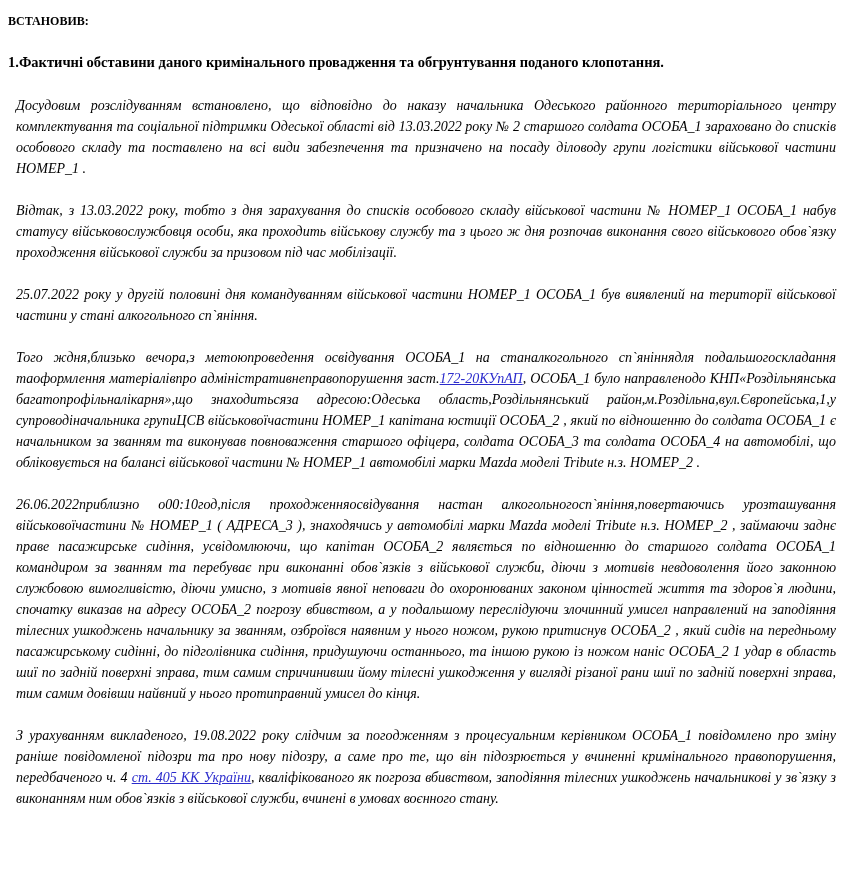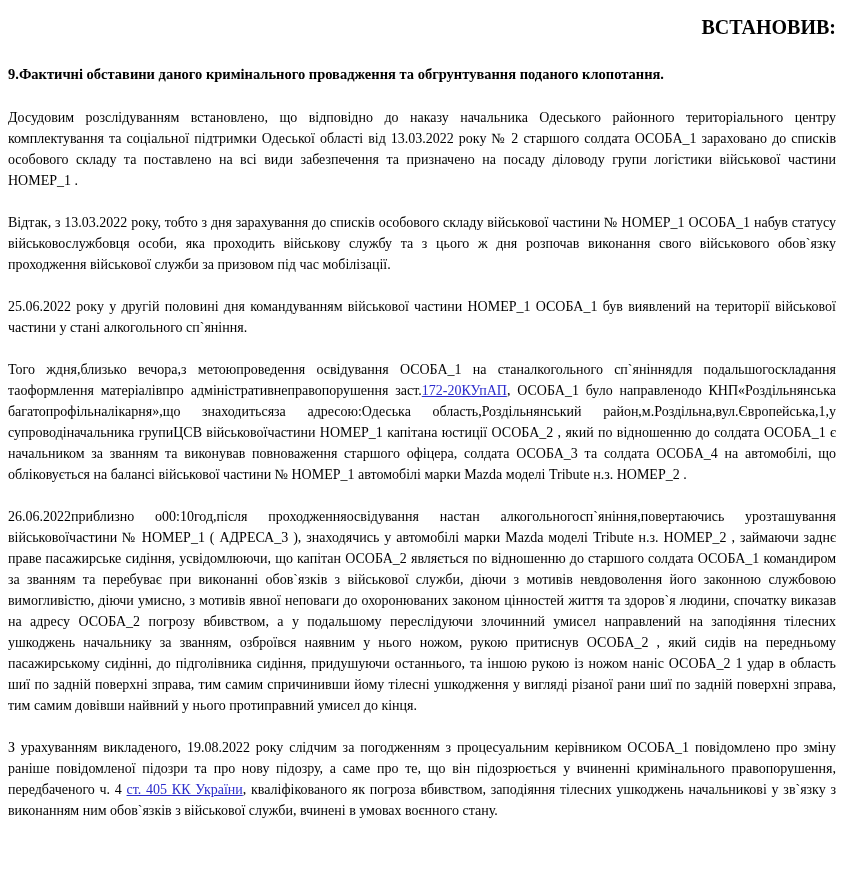--- a/index.html
+++ b/index.html
@@ -11,54 +11,55 @@
     width: 844px;
     min-height: 885px;
     box-sizing: border-box;
     padding: 8px 8px 10px 8px;
     font-family: "Liberation Serif", "DejaVu Serif", serif;
     font-size: 14px;
     line-height: 1.5;
     color: #000000;
   }
   .doc-title {
-    font-size: 20px;
+    font-size: 12px;
     font-weight: bold;
-    text-align: right;
+    text-align: left;
     margin: 4px 0 22px 0;
   }
   .section-heading {
     font-size: 14.5px;
     font-weight: bold;
     text-align: left;
     margin: 0 0 21px 0;
   }
   .para {
-    margin: 0 0 21px 0;
+    margin: 0 0 21px 8px;
     text-align: justify;
     text-justify: inter-word;
+    font-style: italic;
   }
   .para:last-child {
     margin-bottom: 0;
   }
   a.law-link {
     color: #2b2bcc;
     text-decoration: underline;
     cursor: pointer;
   }
 </style>
 </head>
 <body>
 
 <div class="doc">
   <div class="doc-title">ВСТАНОВИВ:</div>
 
-  <div class="section-heading">9.Фактичні обставини даного кримінального провадження та обгрунтування поданого клопотання.</div>
+  <div class="section-heading">1.Фактичні обставини даного кримінального провадження та обгрунтування поданого клопотання.</div>
 
   <div id="paragraphs">
       <p class="para"><span>Досудовим розслідуванням встановлено, що відповідно до наказу начальника Одеського районного територіального центру комплектування та соціальної підтримки Одеської області від 13.03.2022 року № 2 старшого солдата ОСОБА_1 зараховано до списків особового складу та поставлено на всі види забезпечення та призначено на посаду діловоду групи логістики військової частини НОМЕР_1 .</span></p>
       <p class="para"><span>Відтак, з 13.03.2022 року, тобто з дня зарахування до списків особового складу військової частини № НОМЕР_1 ОСОБА_1 набув статусу військовослужбовця особи, яка проходить військову службу та з цього ж дня розпочав виконання свого військового обов`язку проходження військової служби за призовом під час мобілізації.</span></p>
-      <p class="para"><span>25.06.2022 року у другій половині дня командуванням військової частини НОМЕР_1 ОСОБА_1 був виявлений на території військової частини у стані алкогольного сп`яніння.</span></p>
+      <p class="para"><span>25.07.2022 року у другій половині дня командуванням військової частини НОМЕР_1 ОСОБА_1 був виявлений на території військової частини у стані алкогольного сп`яніння.</span></p>
       <p class="para"><span>Того ждня,близько вечора,з метоюпроведення освідування ОСОБА_1 на станалкогольного сп`яніннядля подальшогоскладання таоформлення матеріалівпро адміністративнеправопорушення заст.</span><a class="law-link" href="#" style="color: rgb(43, 43, 204);">172-20КУпАП</a><span>, ОСОБА_1 було направленодо КНП«Роздільнянська багатопрофільналікарня»,що знаходитьсяза адресою:Одеська область,Роздільнянський район,м.Роздільна,вул.Європейська,1,у супроводіначальника групиЦСВ військовоїчастини НОМЕР_1 капітана юстиції ОСОБА_2 , який по відношенню до солдата ОСОБА_1 є начальником за званням та виконував повноваження старшого офіцера, солдата ОСОБА_3 та солдата ОСОБА_4 на автомобілі, що обліковується на балансі військової частини № НОМЕР_1 автомобілі марки Mazda моделі Tribute н.з. НОМЕР_2 .</span></p>
       <p class="para"><span>26.06.2022приблизно о00:10год,після проходженняосвідування настан алкогольногосп`яніння,повертаючись урозташування військовоїчастини № НОМЕР_1 ( АДРЕСА_3 ), знаходячись у автомобілі марки Mazda моделі Tribute н.з. НОМЕР_2 , займаючи заднє праве пасажирське сидіння, усвідомлюючи, що капітан ОСОБА_2 являється по відношенню до старшого солдата ОСОБА_1 командиром за званням та перебуває при виконанні обов`язків з військової служби, діючи з мотивів невдоволення його законною службовою вимогливістю, діючи умисно, з мотивів явної неповаги до охоронюваних законом цінностей життя та здоров`я людини, спочатку виказав на адресу ОСОБА_2 погрозу вбивством, а у подальшому переслідуючи злочинний умисел направлений на заподіяння тілесних ушкоджень начальнику за званням, озброївся наявним у нього ножом, рукою притиснув ОСОБА_2 , який сидів на передньому пасажирському сидінні, до підголівника сидіння, придушуючи останнього, та іншою рукою із ножом наніс ОСОБА_2 1 удар в область шиї по задній поверхні зправа, тим самим спричинивши йому тілесні ушкодження у вигляді різаної рани шиї по задній поверхні зправа, тим самим довівши найвний у нього протиправний умисел до кінця.</span></p>
       <p class="para"><span>З урахуванням викладеного, 19.08.2022 року слідчим за погодженням з процесуальним керівником ОСОБА_1 повідомлено про зміну раніше повідомленої підозри та про нову підозру, а саме про те, що він підозрюється у вчиненні кримінального правопорушення, передбаченого ч. 4 </span><a class="law-link" href="#" style="color: rgb(43, 43, 204);">ст. 405 КК України</a><span>, кваліфікованого як погроза вбивством, заподіяння тілесних ушкоджень начальникові у зв`язку з виконанням ним обов`язків з військової служби, вчинені в умовах воєнного стану.</span></p>
     </div>
 </div>
 
 </body></html>

